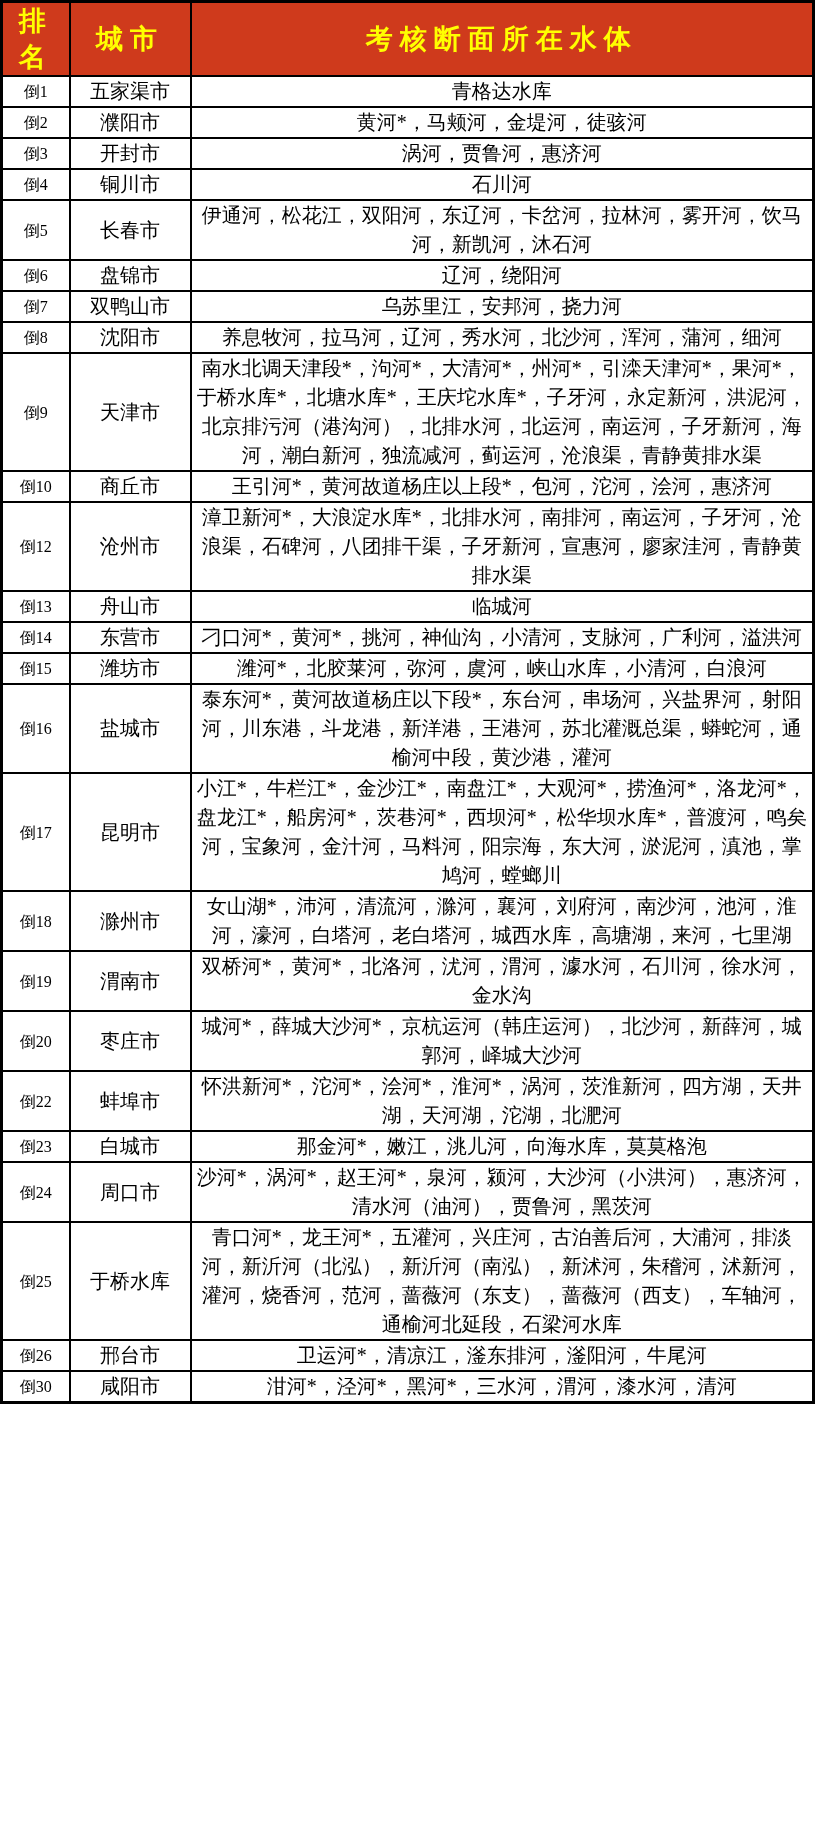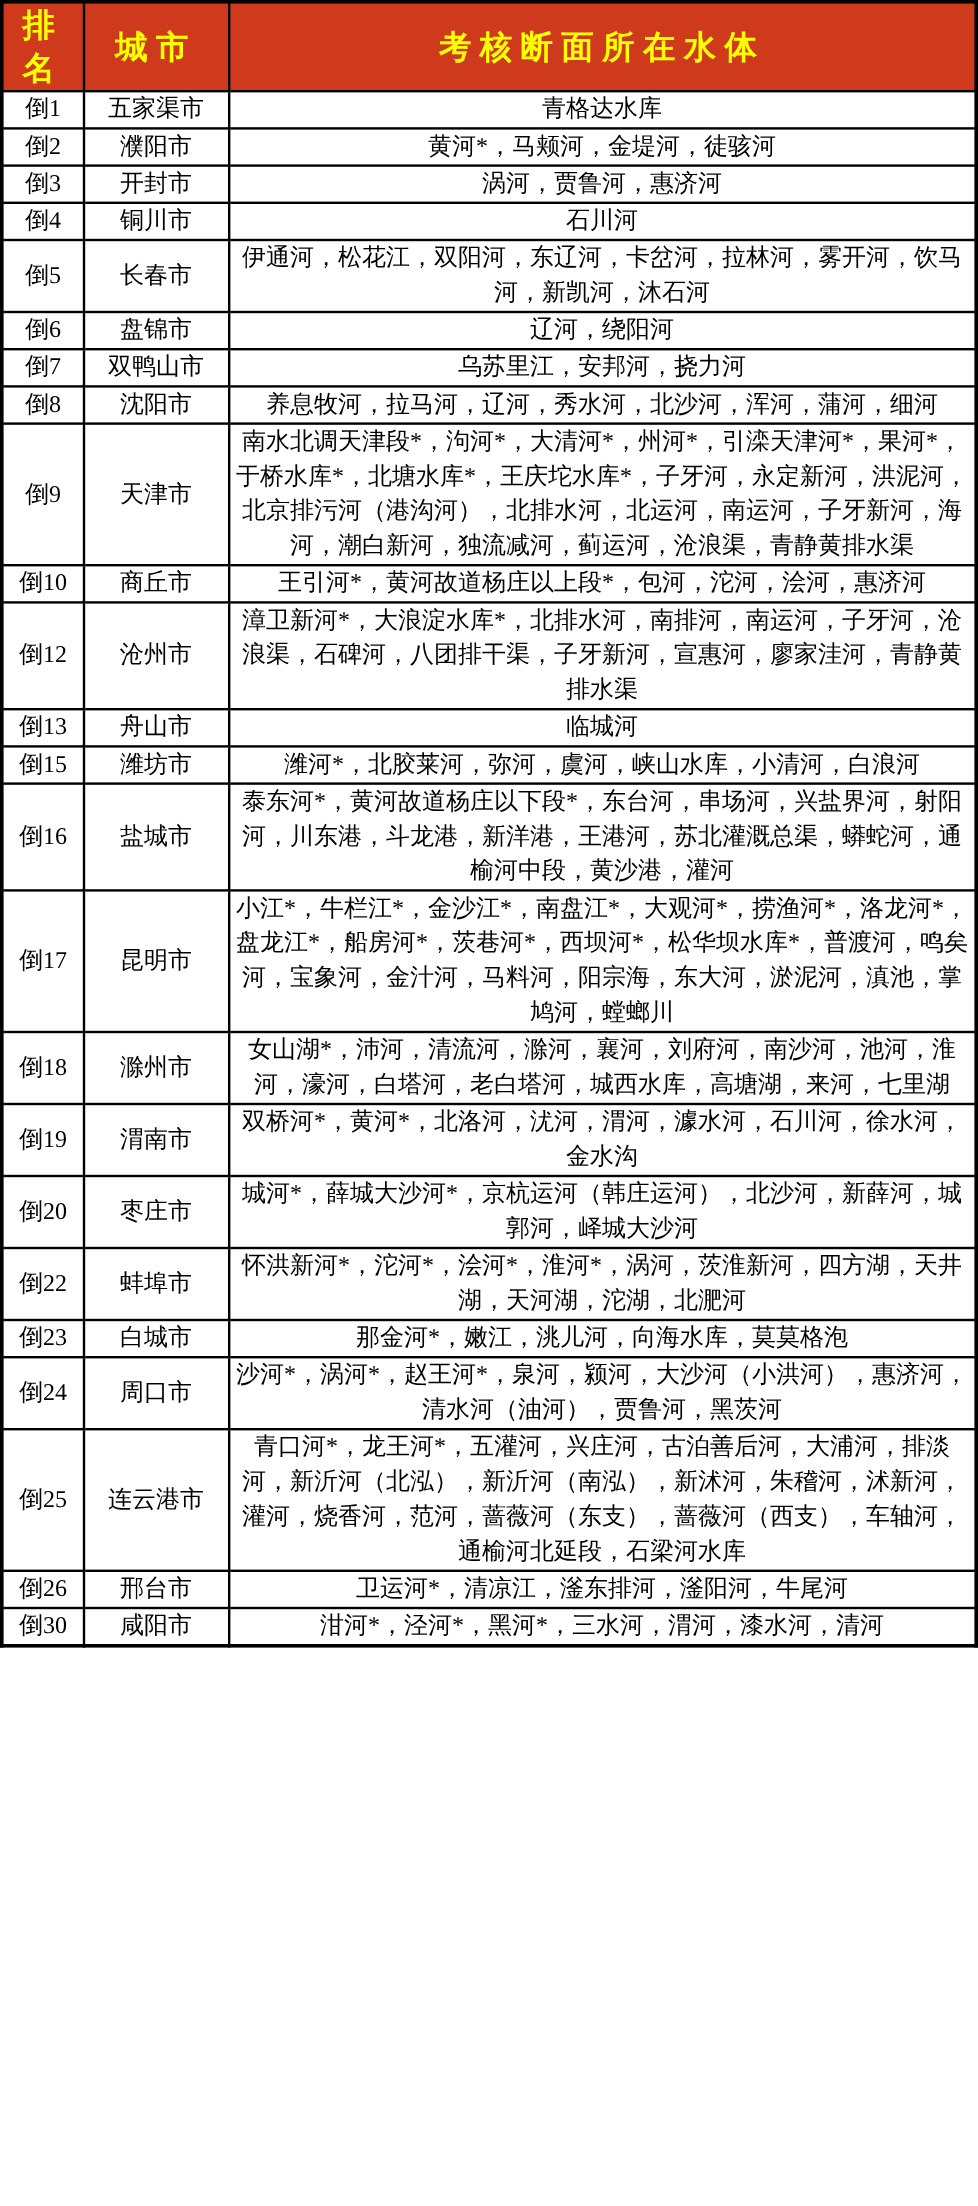--- a/index.html
+++ b/index.html
@@ -40,21 +40,21 @@
     border:2px solid var(--border);
     text-align:center;
     vertical-align:middle;
     font-size:20px;
     line-height:29px;
     padding:0 5px;
     color:var(--text);
     background:var(--row-bg);
     word-break:break-all;
   }
-  td.rank{font-size:20px;letter-spacing:0;}
+  td.rank{font-size:16px;letter-spacing:0;}
 </style>
 </head>
 <body>
 
 <div>
   <table>
     <colgroup>
       <col class="rank-col">
       <col class="city-col">
       <col class="water-col">
@@ -121,20 +121,25 @@
           <td class="rank">倒12</td>
           <td>沧州市</td>
           <td>漳卫新河*，大浪淀水库*，北排水河，南排河，南运河，子牙河，沧浪渠，石碑河，八团排干渠，子牙新河，宣惠河，廖家洼河，青静黄排水渠</td>
         </tr>
         <tr>
           <td class="rank">倒13</td>
           <td>舟山市</td>
           <td>临城河</td>
         </tr>
         <tr>
+          <td class="rank">倒14</td>
+          <td>东营市</td>
+          <td>刁口河*，黄河*，挑河，神仙沟，小清河，支脉河，广利河，溢洪河</td>
+        </tr>
+        <tr>
           <td class="rank">倒15</td>
           <td>潍坊市</td>
           <td>潍河*，北胶莱河，弥河，虞河，峡山水库，小清河，白浪河</td>
         </tr>
         <tr>
           <td class="rank">倒16</td>
           <td>盐城市</td>
           <td>泰东河*，黄河故道杨庄以下段*，东台河，串场河，兴盐界河，射阳河，川东港，斗龙港，新洋港，王港河，苏北灌溉总渠，蟒蛇河，通榆河中段，黄沙港，灌河</td>
         </tr>
         <tr>
@@ -167,21 +172,21 @@
           <td>白城市</td>
           <td>那金河*，嫩江，洮儿河，向海水库，莫莫格泡</td>
         </tr>
         <tr>
           <td class="rank">倒24</td>
           <td>周口市</td>
           <td>沙河*，涡河*，赵王河*，泉河，颍河，大沙河（小洪河），惠济河，清水河（油河），贾鲁河，黑茨河</td>
         </tr>
         <tr>
           <td class="rank">倒25</td>
-          <td>连云港市</td>
+          <td>于桥水库</td>
           <td>青口河*，龙王河*，五灌河，兴庄河，古泊善后河，大浦河，排淡河，新沂河（北泓），新沂河（南泓），新沭河，朱稽河，沭新河，灌河，烧香河，范河，蔷薇河（东支），蔷薇河（西支），车轴河，通榆河北延段，石梁河水库</td>
         </tr>
         <tr>
           <td class="rank">倒26</td>
           <td>邢台市</td>
           <td>卫运河*，清凉江，滏东排河，滏阳河，牛尾河</td>
         </tr>
         <tr>
           <td class="rank">倒30</td>
           <td>咸阳市</td>

